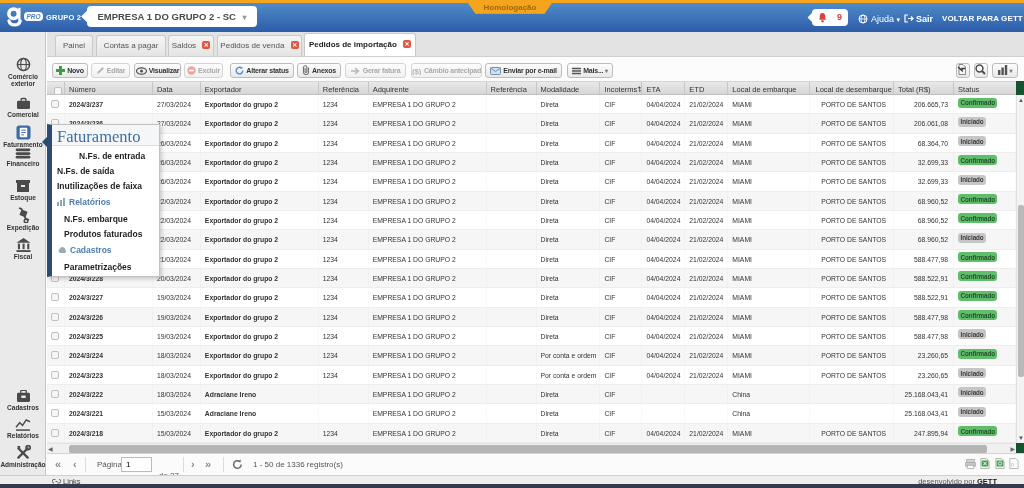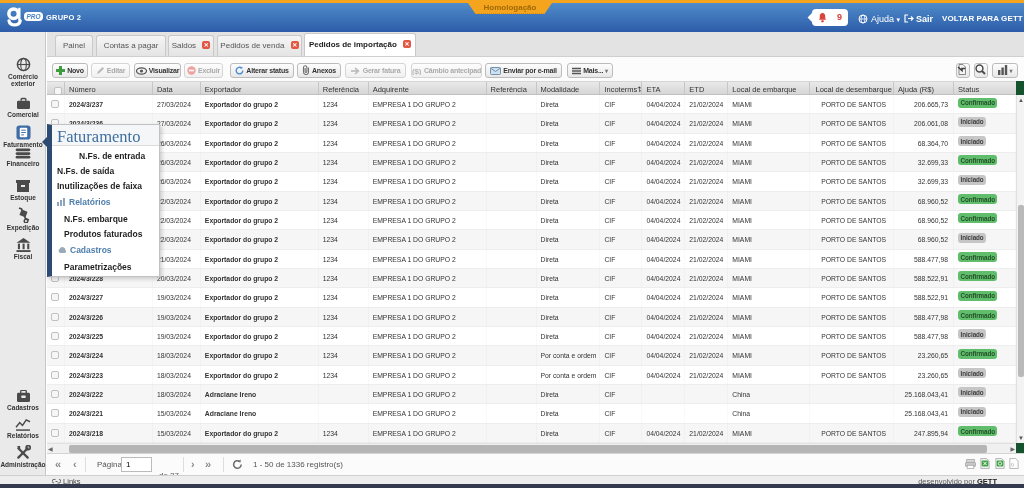--- a/index.html
+++ b/index.html
@@ -86,20 +86,21 @@
 <div id="topbar">
   <div id="logo">
     <svg width="15" height="22" viewBox="0 0 15 22">
       <circle cx="6.6" cy="6.7" r="4.75" fill="none" stroke="#fff" stroke-width="3.5"></circle>
       <rect x="11.2" y="0.8" width="2.3" height="13" fill="#fff"></rect>
       <path d="M2,13.8 A5.7,5 0 0 0 13.2,13.8" fill="none" stroke="#fff" stroke-width="3.2" stroke-linecap="round"></path>
     </svg>
   </div>
   <div id="probadge">PRO</div>
   <div id="grupo2">GRUPO 2</div>
+  <div id="compsel">EMPRESA 1 DO GRUPO 2 - SC <span class="car">▾</span></div>
   <div id="hdrright">
     <div id="uname">Thiago Furtado</div>
     <div id="bellbox">
       <svg width="11" height="11" viewBox="0 0 12 12" style="position:absolute;left:5px;top:3px;">
         <path d="M6 1 C4 1 3 2.5 3 4.5 L3 7 L2 8.5 L10 8.5 L9 7 L9 4.5 C9 2.5 8 1 6 1 Z" fill="#d9453c"></path>
         <circle cx="6" cy="10" r="1.3" fill="#d9453c"></circle>
       </svg>
       <span class="n">9</span>
     </div>
     <div id="ajuda">
@@ -274,21 +275,21 @@
     <div class="hc w3">Exportador</div>
     <div class="hc w4">Referência</div>
     <div class="hc w5">Adquirente</div>
     <div class="hc w6">Referência</div>
     <div class="hc w7">Modalidade</div>
     <div class="hc w8">Incoterms⇅</div>
     <div class="hc w9">ETA</div>
     <div class="hc w10">ETD</div>
     <div class="hc w11">Local de embarque</div>
     <div class="hc w12">Local de desembarque</div>
-    <div class="hc w13">Ajuda (R$)</div>
+    <div class="hc w13">Total (R$)</div>
     <div class="hc w14" style="border-right:none;">Status</div>
   </div>
   <div id="rows">
         <div class="row">
           <div class="c w0" style="padding:0;">
             <div class="cb"></div>
           </div>
           <div class="c w1 num">2024/3/237</div>
           <div class="c w2">27/03/2024</div>
           <div class="c w3 exp">Exportador do grupo 2</div>

